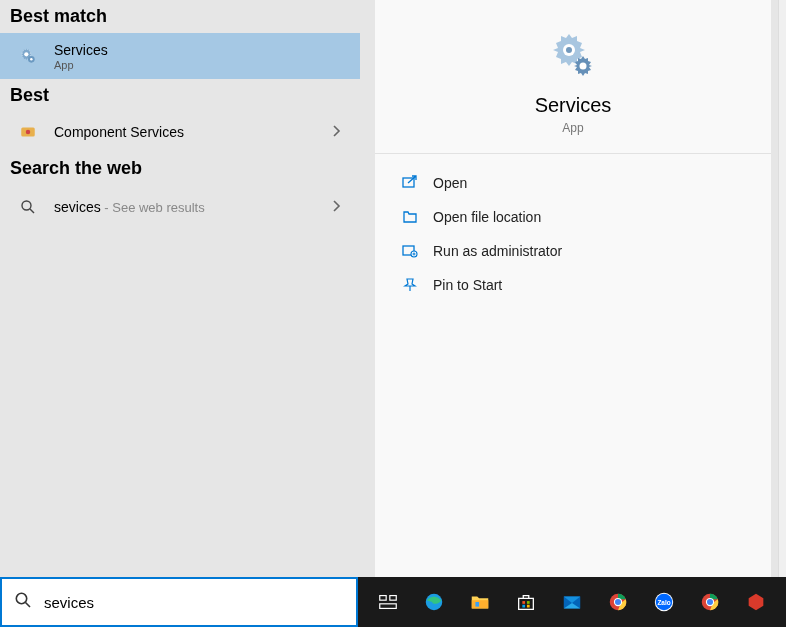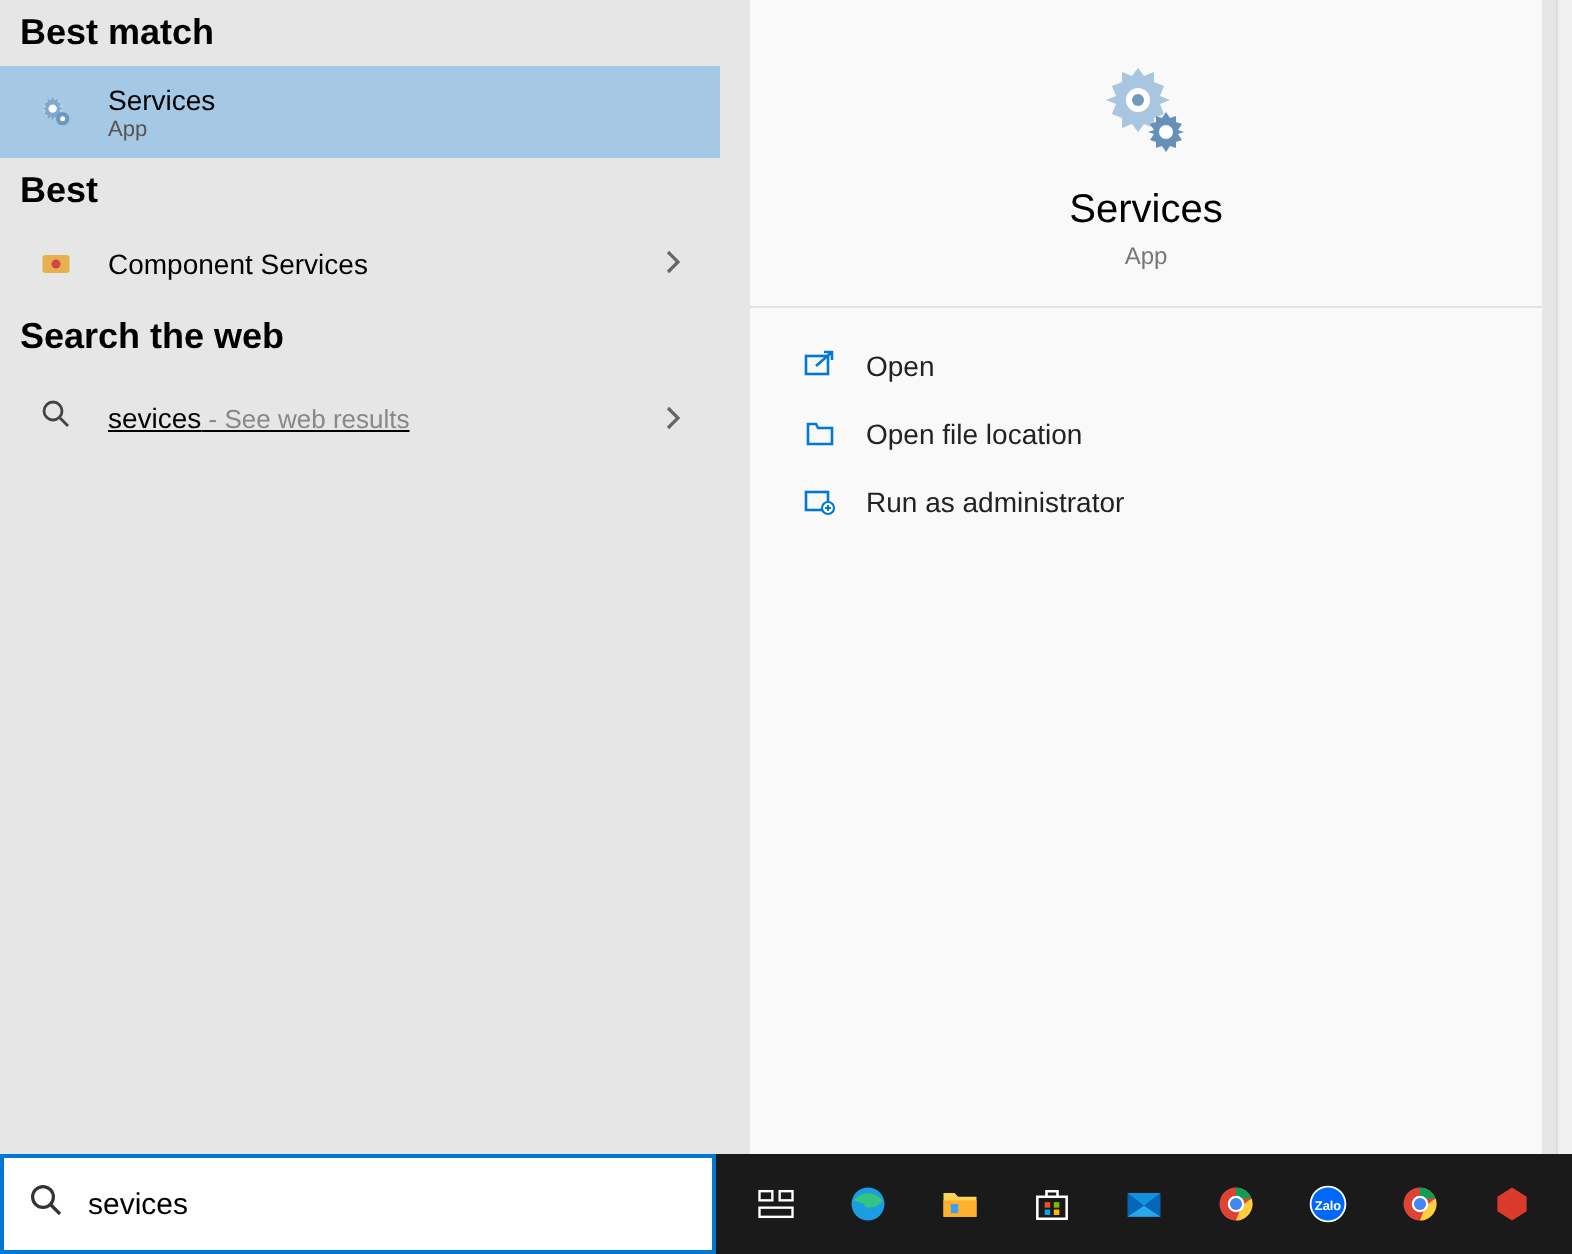--- a/index.html
+++ b/index.html
@@ -14,21 +14,21 @@
     .section-header { font-size: 18px; font-weight: 600; padding: 6px 10px 6px 10px; color: #000; }
 
     .result-item { display: flex; align-items: center; padding: 8px 12px 8px 16px; cursor: pointer; position: relative; }
     .result-item.selected { background: #a5c8e4; }
     .result-icon { width: 24px; height: 24px; margin-right: 14px; display: flex; align-items: center; justify-content: center; }
     .result-text { flex: 1; }
     .result-title { font-size: 14px; color: #000; line-height: 1.3; }
     .result-sub { font-size: 11px; color: #555; }
     .chevron { color: #666; font-size: 14px; margin-left: auto; padding-right: 6px; }
 
-    .web-result { display: flex; align-items: flex-end; padding: 10px 12px 10px 16px; cursor: pointer; text-decoration: underline; }
+    .web-result { display: flex; align-items: center; padding: 10px 12px 10px 16px; cursor: pointer; }
     .web-result .result-title { font-size: 14px; }
     .web-result .web-sub { font-size: 13px; color: #888; }
 
     .hero { padding: 30px 0 18px 0; text-align: center; border-bottom: 1px solid #e2e2e2; }
     .hero-icon { width: 48px; height: 48px; margin: 0 auto 16px auto; }
     .hero-title { font-size: 20px; font-weight: 400; color: #000; }
     .hero-sub { font-size: 12px; color: #777; margin-top: 4px; }
 
     .actions { padding: 12px 0; }
     .action { display: flex; align-items: center; padding: 8px 26px; cursor: pointer; font-size: 14px; color: #222; }
@@ -152,20 +152,28 @@
         <div class="action">
           <div class="action-icon">
             <svg width="16" height="16" viewBox="0 0 16 16">
                 <rect x="1" y="3" width="11" height="9" stroke="#0078d4" stroke-width="1.3" fill="none"></rect>
                 <circle cx="12" cy="11" r="3" stroke="#0078d4" stroke-width="1.1" fill="#fff"></circle>
                 <path d="M12 9.5 L12 12.5 M10.5 11 L13.5 11" stroke="#0078d4" stroke-width="1"></path>
               </svg>
           </div>
           <span>Run as administrator</span>
         </div>
+        <div class="action">
+          <div class="action-icon">
+            <svg width="16" height="16" viewBox="0 0 16 16">
+                <path d="M5 2 L11 2 L10 7 L13 9 L3 9 L6 7 Z M8 9 L8 14" stroke="#0078d4" stroke-width="1.2" fill="none"></path>
+              </svg>
+          </div>
+          <span>Pin to Start</span>
+        </div>
       </div>
     </div>
   </div>
 </div>
 
 <div class="scrollbar-stub"></div>
 
 <div class="bottom-bar">
   <div class="search-box">
     <span class="mag">

